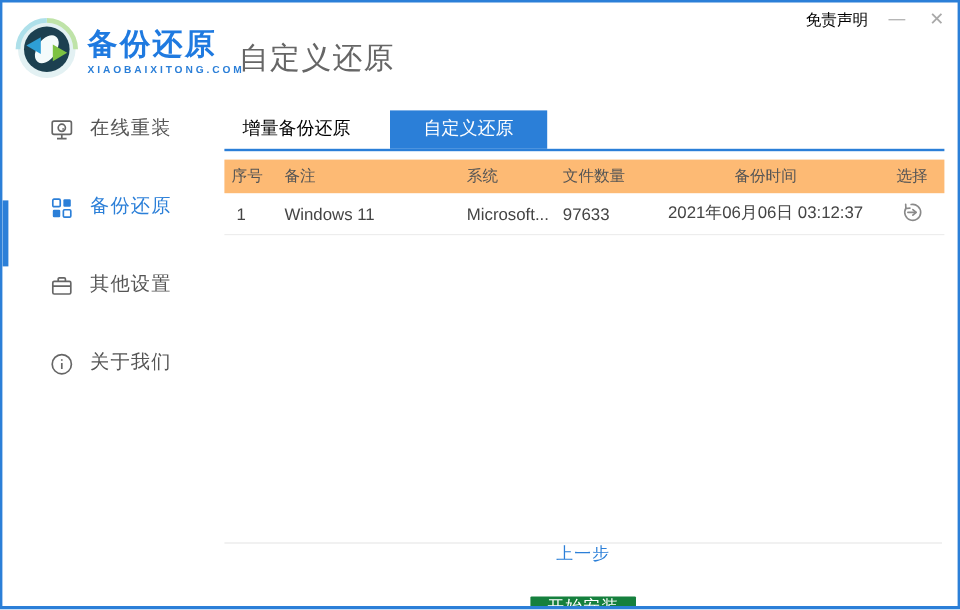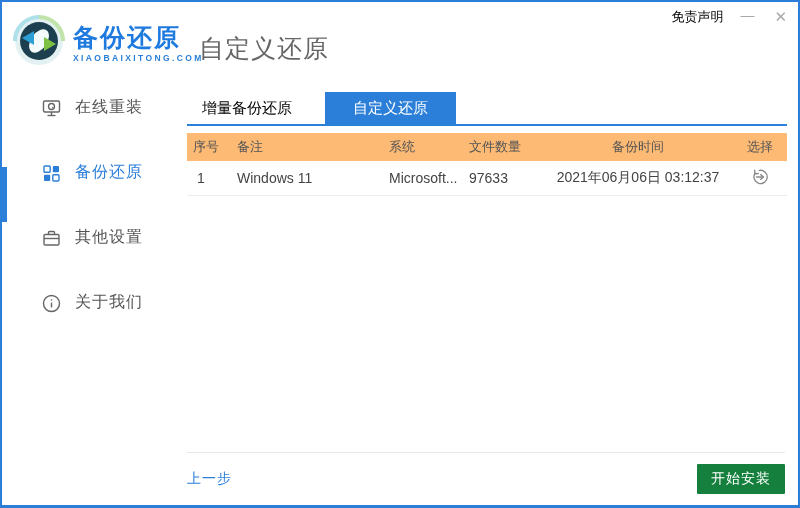--- a/index.html
+++ b/index.html
@@ -50,21 +50,21 @@
   .t-head { background:#fdba74; height:28px; color:#555; font-size:13px; }
   .t-head .t-cell { font-weight:normal; }
   .t-cell { padding-left:6px; text-align:left; overflow:hidden; white-space:nowrap; }
   .t-cell.c-time { text-align:center; padding-left:0; }
   .t-cell.c-select { text-align:center; padding-left:0; }
   .t-body-row { height:35px; border-bottom:1px solid #ededed; color:#444; font-size:14px; }
   .restore-btn { display:inline-flex; align-items:center; justify-content:center; cursor:pointer; }
   
   .footer {
     position:absolute; left:185px; right:13px; bottom:0; height:53px;
-    border-top:1px solid #e8e8e8; display:flex; align-items:center; justify-content:space-between; gap:26px;
+    border-top:1px solid #e8e8e8; display:flex; align-items:center; justify-content:flex-start; gap:26px;flex-direction:column;
   }
   .prev-link { color:#2b7fd8; font-size:14px; cursor:pointer; letter-spacing:1px; }
   .install-btn {
     background:#15803d; color:#fff; border:none; width:88px; height:30px;
     font-size:14px; letter-spacing:1px; cursor:pointer; font-family:inherit; border-radius:1px;
   }
 </style>
 </head>
 <body>
 

